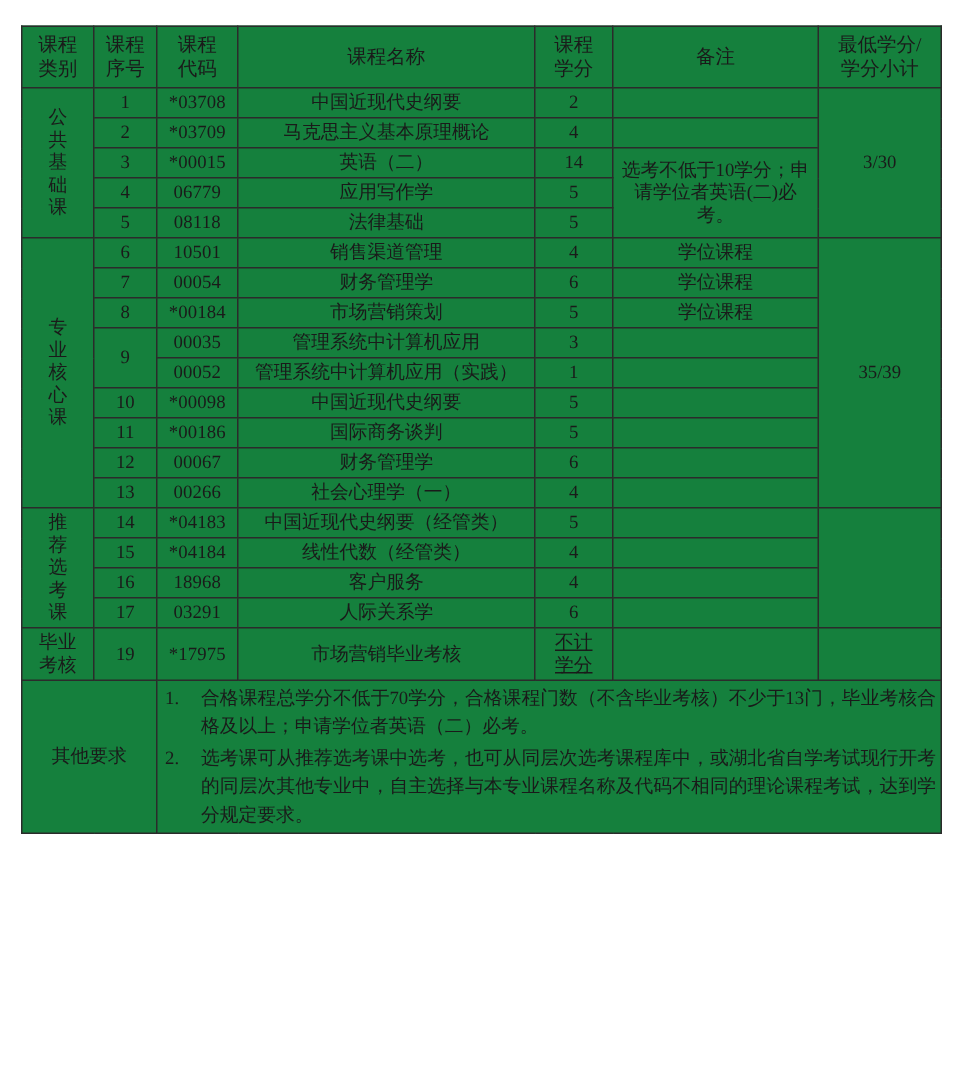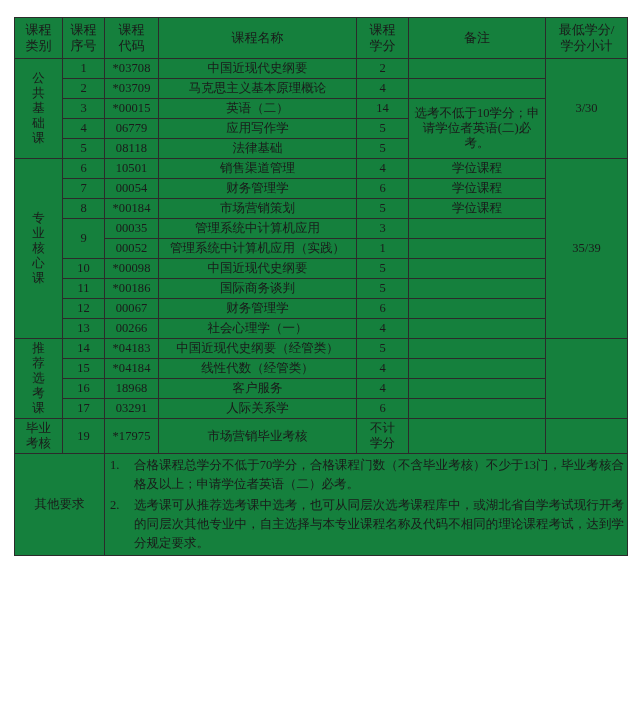--- a/index.html
+++ b/index.html
@@ -94,20 +94,21 @@
   .note-block {
     font-size: 12.5px;
     line-height: 17px;
     text-align: left;
     padding: 2px 5px;
     margin-left: 38px;
   }
   .credit-2line {
     white-space: pre-line;
     line-height: 15px;
+    text-decoration: underline;
   }
 
   
   td.req-label {
     font-size: 13px;
   }
   td.req-body {
     text-align: left;
     padding: 5px 7px 6px 6px;
     vertical-align: top;

